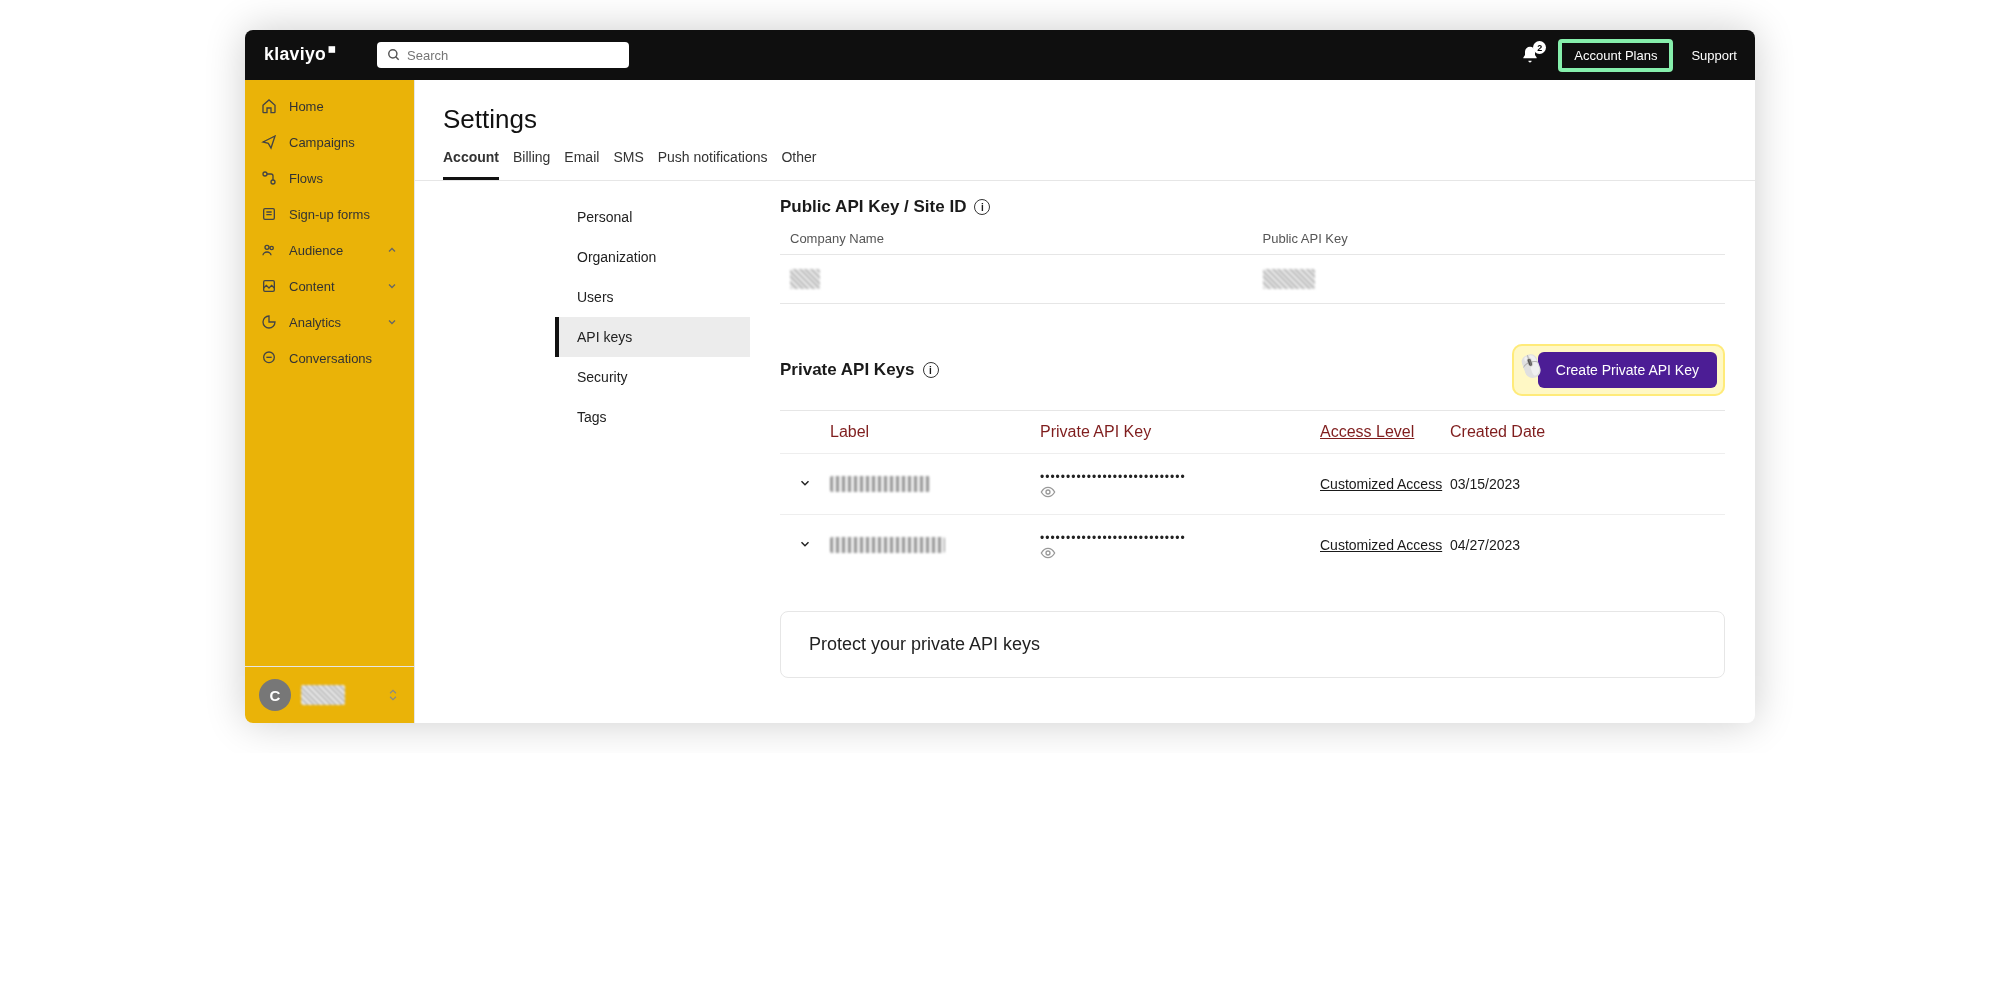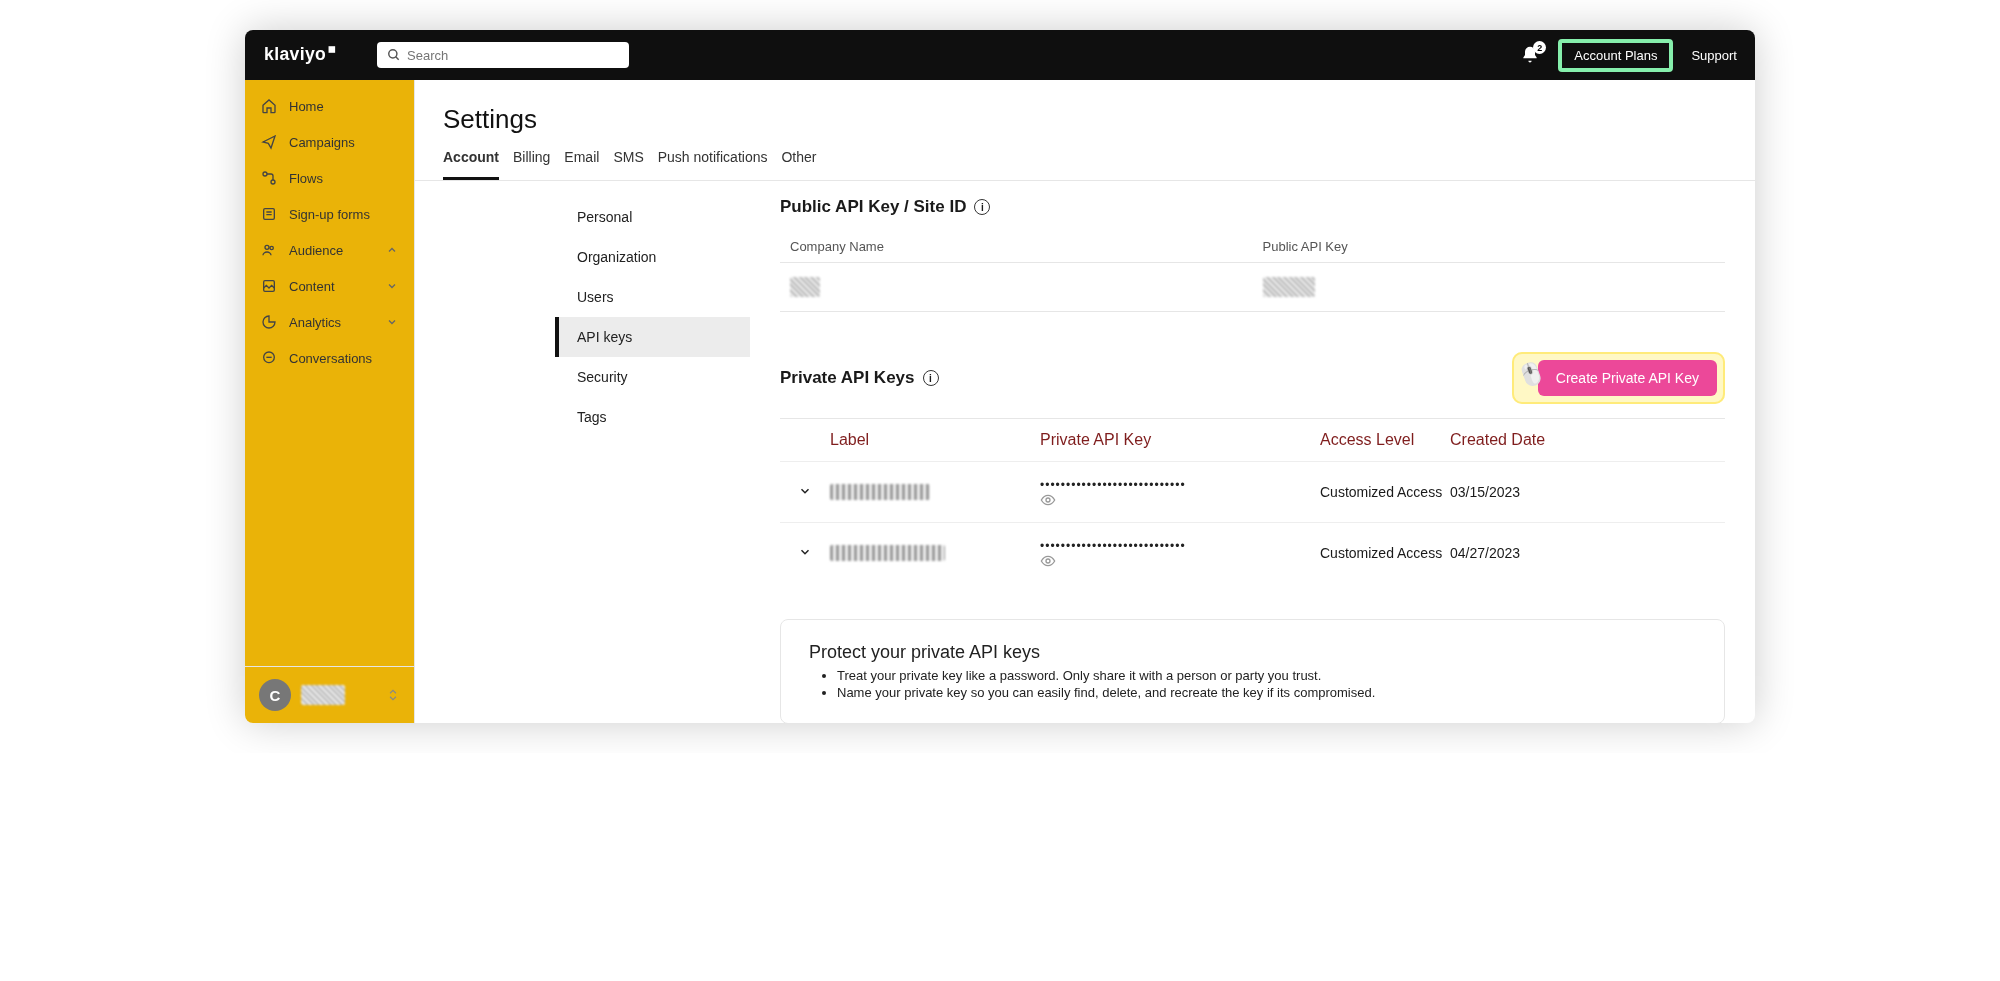--- a/index.html
+++ b/index.html
@@ -43,38 +43,38 @@
     .content { flex:1; display:flex; overflow:auto; }
     .subnav { width: 335px; padding: 16px 0; }
     .subnav-list { margin-left: 140px; }
     .subnav-item { padding: 12px 18px; font-size:14px; color:#222; cursor:pointer; border-left:4px solid transparent; }
     .subnav-item.active { background:#ececec; border-left-color:#111; font-weight:500; }
 
     .panel { flex:1; padding: 10px 30px 20px 30px; }
     .section-title { font-size:17px; font-weight:600; display:flex; align-items:center; gap:8px; margin-top: 6px; }
     .info-icon { width:16px; height:16px; border:1.5px solid #333; border-radius:50%; display:inline-flex; align-items:center; justify-content:center; font-size:10px; font-weight:700; }
 
-    .row2 { display:flex; margin-top: 14px; }
+    .row2 { display:flex; margin-top: 6px; }
     .col { flex:1; }
     .col-header { font-size:13px; color:#555; padding: 8px 10px; }
     .col-cell { padding: 14px 10px; }
     .divider-h { height:1px; background:#e6e6e6; }
 
     .priv-header { display:flex; align-items:center; margin-top: 40px; }
     .priv-header .section-title { margin-top:0; }
     .highlight-wrap { margin-left:auto; background:#fff8c5; border-radius:10px; padding: 8px 8px 8px 26px; position:relative; box-shadow: 0 0 0 2px #ffeb7a inset; }
     .cursor-dot { position:absolute; left:6px; top:10px; font-size:22px; transform: rotate(-20deg); }
-    .create-btn { background:#ec4899; color:#fff; border:none; border-radius:6px; padding: 10px 18px; font-size:14px; cursor:pointer; }
+    .create-btn { background:#4c1d95; color:#fff; border:none; border-radius:6px; padding: 10px 18px; font-size:14px; cursor:pointer; }
 
     .table { margin-top: 14px; border-top:1px solid #e6e6e6; }
     .thead { display:flex; padding: 12px 0; font-size:16px; color:#7f1d1d; }
     .th-expand { width: 50px; }
     .th-label { width: 210px; }
     .th-key { width: 280px; }
-    .th-access { width: 130px; }
+    .th-access { width: 130px; text-decoration: underline; }
     .th-date { flex:1; }
     .trow { display:flex; align-items:center; padding: 14px 0; border-top:1px solid #eee; font-size:14px; }
     .chev-down { cursor:pointer; display:inline-block;}
     .blur-label { width:100px; height:16px; background: repeating-linear-gradient(90deg,#999,#999 3px,#eee 3px,#eee 6px); filter: blur(1.2px); border-radius:2px; }
     .dots { letter-spacing:1px; font-size:12px; color:#222; }
     .eye-icon { color:#888; margin-left:8px; cursor:pointer; }
 
     .protect-box { margin-top: 36px; border:1px solid #e6e6e6; border-radius:8px; padding: 22px 28px; }
     .protect-title { font-size:18px; font-weight:500; color:#222; }
     .protect-sub { font-size:13px; color:#222; margin-top:10px; }
@@ -310,24 +310,20 @@
                       <circle cx="12" cy="12" r="3"></circle>
                     </svg></span>
               </div>
               <div class="th-access">Customized Access</div>
               <div class="th-date">04/27/2023</div>
             </div>
           </div>
 
           <div class="protect-box">
             <div class="protect-title">Protect your private API keys</div>
-            <ul>
-              <li>Treat your private key like a password. Only share it with a person or party you trust.</li>
-              <li>Name your private key so you can easily find, delete, and recreate the key if its compromised.</li>
-            </ul>
 
           </div>
 
         </div>
       </div>
     </div>
   </div>
 </div>
 
 </body></html>

